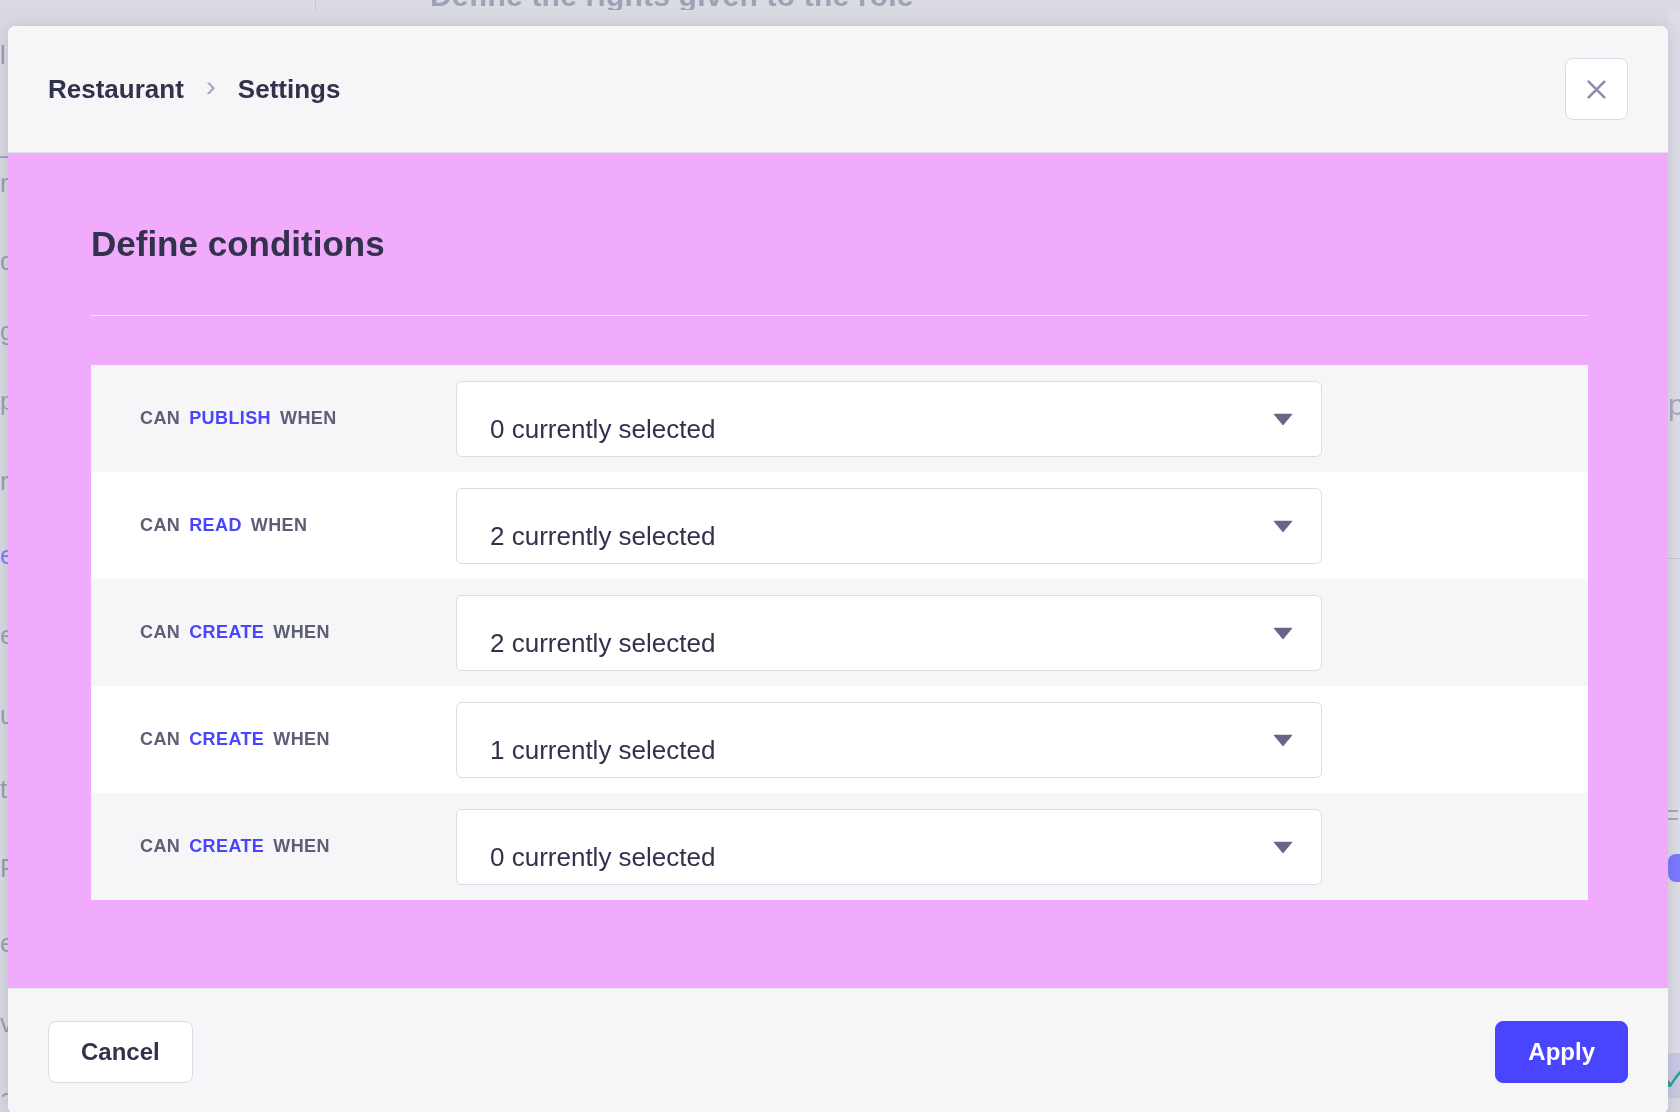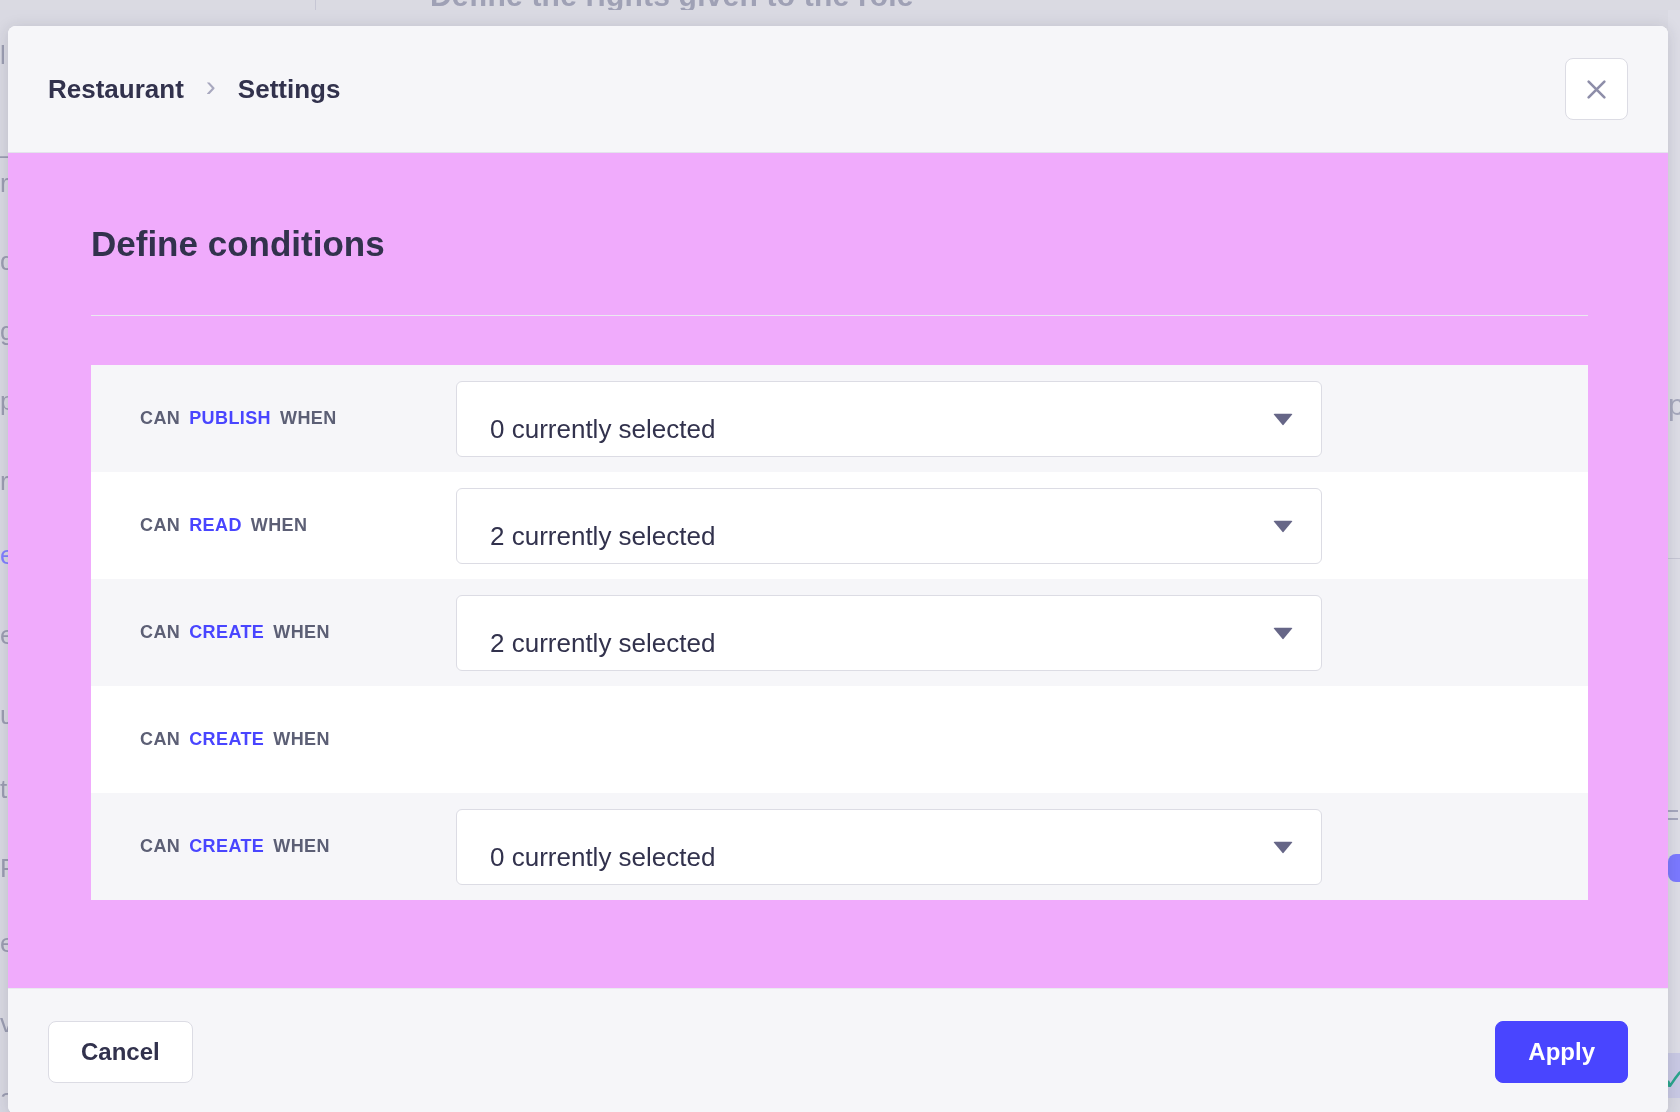--- a/index.html
+++ b/index.html
@@ -191,20 +191,24 @@
           <span class="caret"></span>
         </div>
       </div>
 
       <div class="cond-row">
         <div class="row-label">
           <span class="muted">CAN</span>
           <span class="accent">CREATE</span>
           <span class="muted">WHEN</span>
         </div>
+        <div class="select">
+          <span class="select-value">1 currently selected</span>
+          <span class="caret"></span>
+        </div>
       </div>
 
       <div class="cond-row shaded">
         <div class="row-label">
           <span class="muted">CAN</span>
           <span class="accent">CREATE</span>
           <span class="muted">WHEN</span>
         </div>
         <div class="select">
           <span class="select-value">0 currently selected</span>

